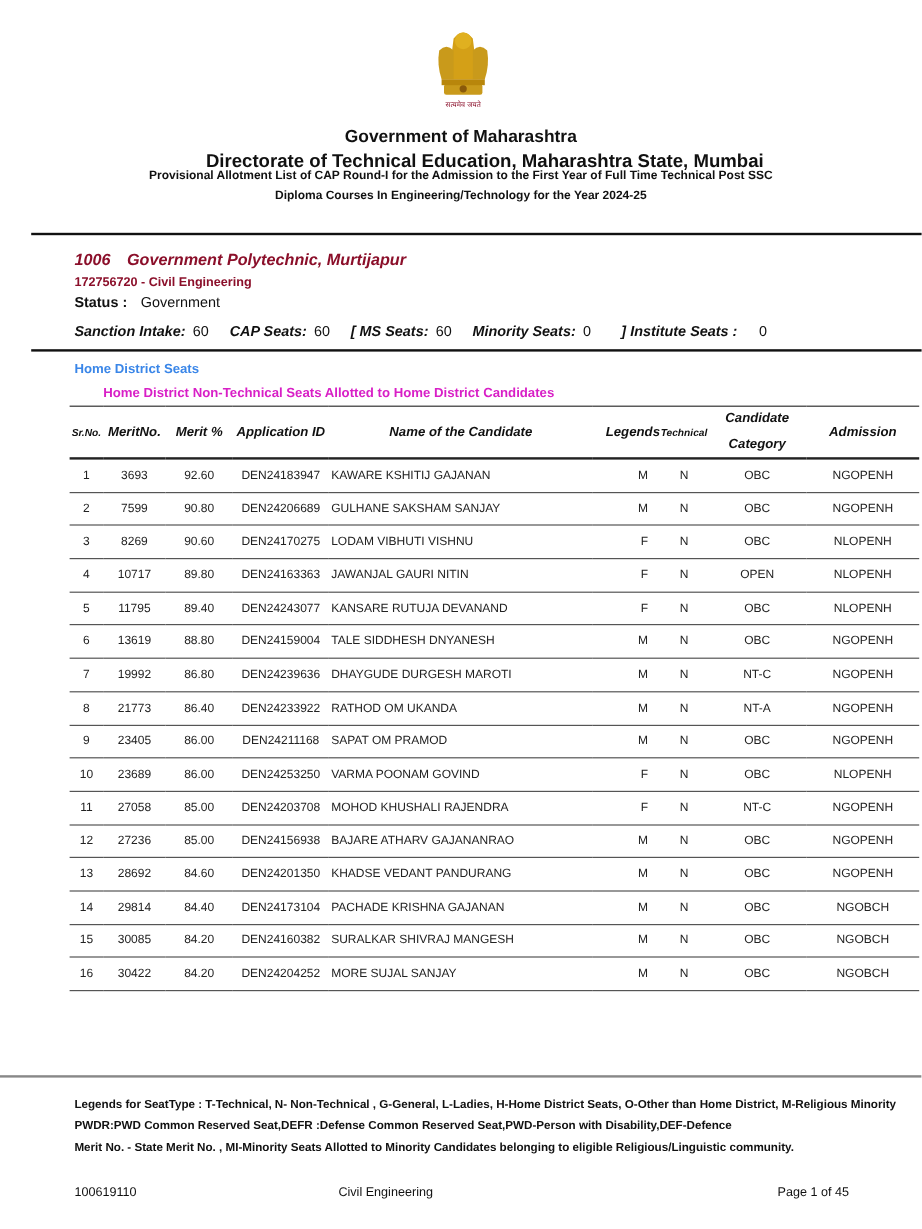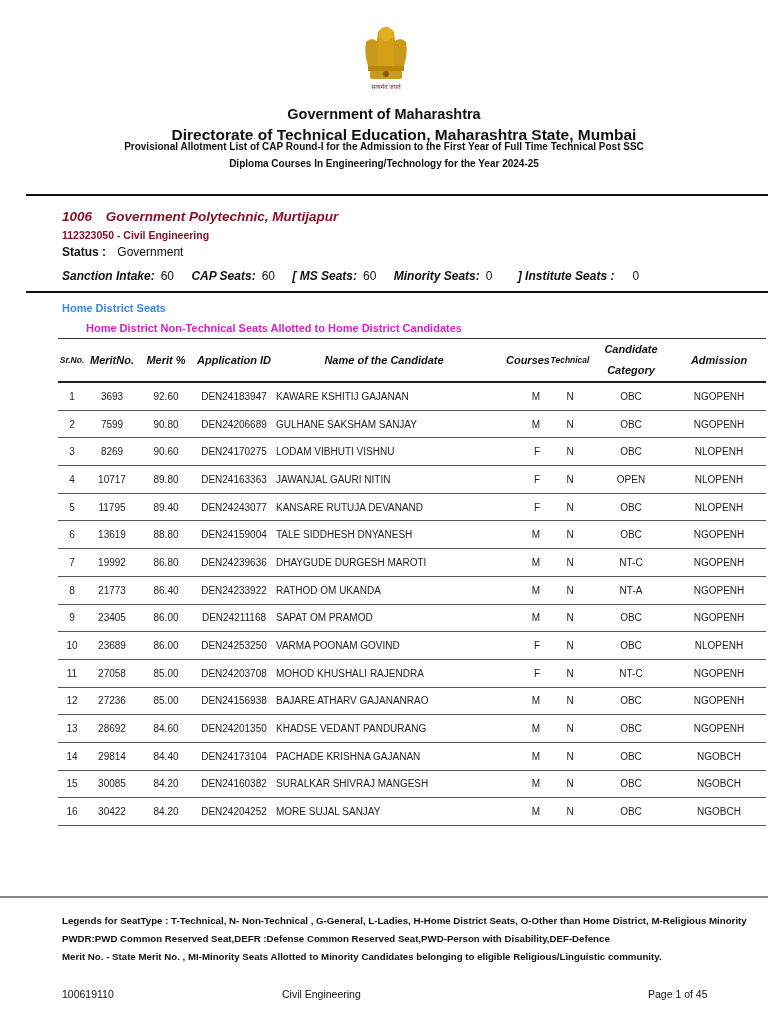--- a/index.html
+++ b/index.html
@@ -52,21 +52,21 @@
   <div>Provisional Allotment List of CAP Round-I for the Admission to the First Year of Full Time Technical Post SSC</div>
   <div>Diploma Courses In Engineering/Technology for the Year 2024-25</div>
 </div>
 
 <div class="rule-top"></div>
 
 <div class="inst">
   <span>1006</span>
   <span>Government Polytechnic, Murtijapur</span>
 </div>
-<div class="course">112323050 - Civil Engineering</div>
+<div class="course">172756720 - Civil Engineering</div>
 <div class="status">
   <b>Status :</b>
   <span>Government</span>
 </div>
 
 <div class="seats">
   <span class="lab">Sanction Intake:</span><span class="val">60</span>
   <span class="lab">CAP Seats:</span><span class="val">60</span>
   <span class="lab">[ MS Seats:</span><span class="val">60</span>
   <span class="lab">Minority Seats:</span><span class="val" style="margin-right:22px">0</span>
@@ -90,21 +90,21 @@
       <col style="width:82px">
       <col style="width:94px">
   </colgroup>
   <thead>
     <tr>
       <th class="sm">Sr.No.</th>
       <th>MeritNo.</th>
       <th>Merit %</th>
       <th>Application ID</th>
       <th>Name of the Candidate</th>
-      <th style="text-align:right">Courses</th>
+      <th style="text-align:right">Legends</th>
       <th class="sm">Technical</th>
       <th class="cat">
         <div>Candidate</div>
         <div>Category</div>
       </th>
       <th>Admission</th>
     </tr>
   </thead>
   <tbody id="tbody">
       <tr>

